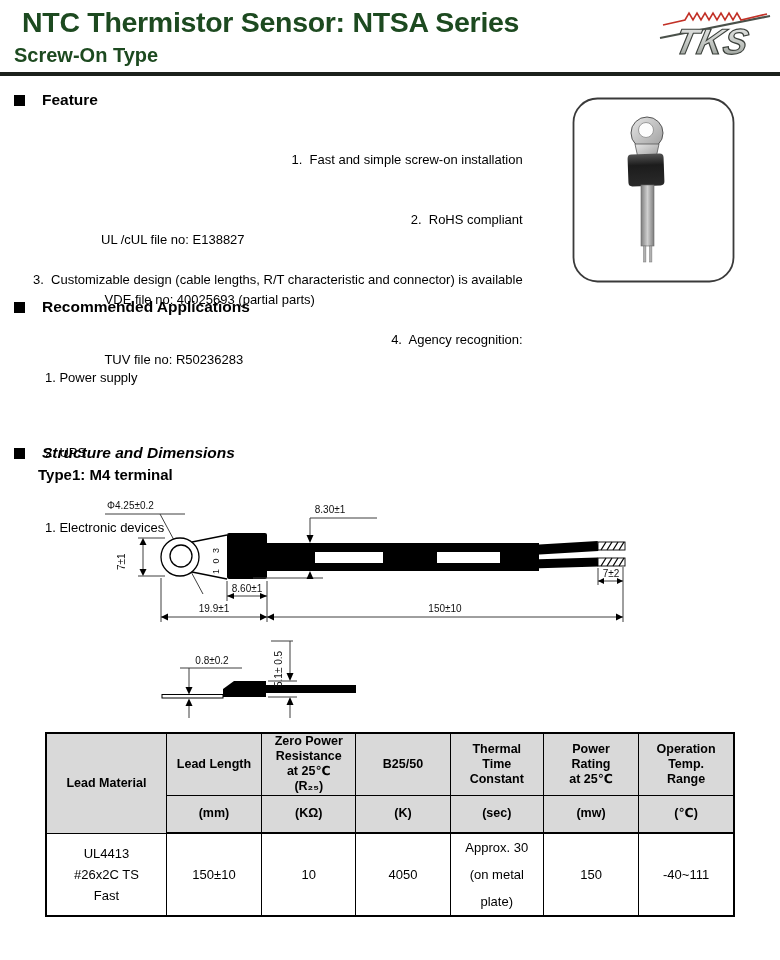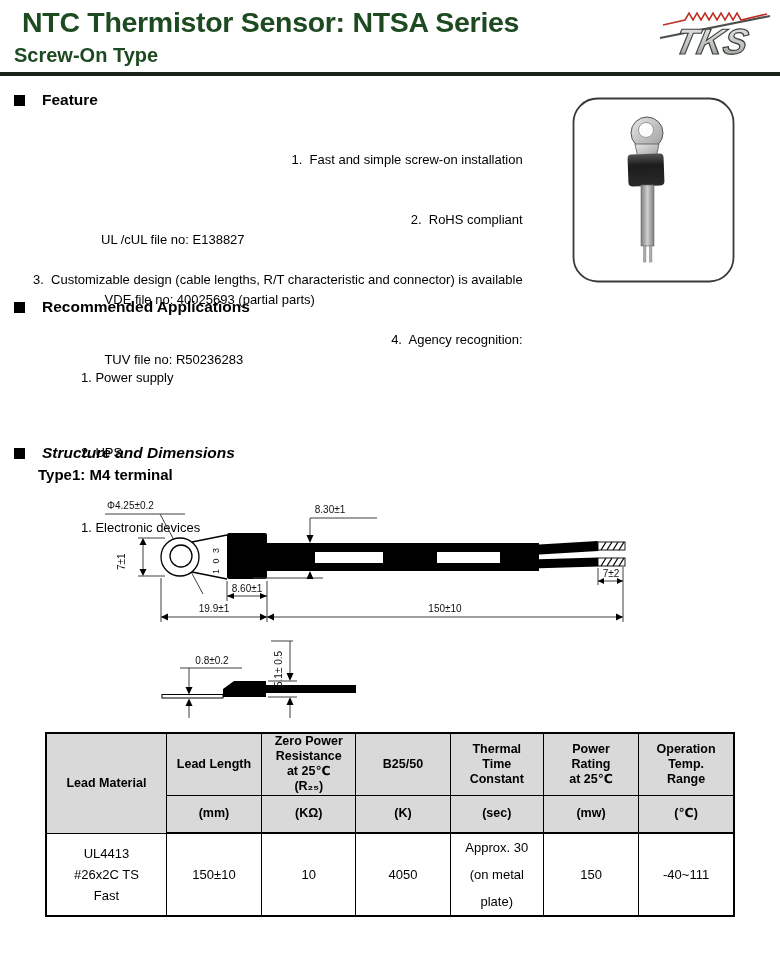--- a/index.html
+++ b/index.html
@@ -95,21 +95,21 @@
     <circle cx="74" cy="33" r="7.5" fill="#fcfcfc" stroke="#9a9a9a" stroke-width="1"></circle>
     <polygon points="63,47 87,47 84,61 66,61" fill="url(#gRing)" stroke="#555" stroke-width="0.8"></polygon>
     <rect x="56" y="57" width="36" height="32" rx="4" fill="url(#gBody)" transform="rotate(-2 74 73)"></rect>
     <rect x="69" y="88" width="13" height="61" fill="url(#gCable)" stroke="#6a6a6a" stroke-width="0.6"></rect>
     <rect x="71.5" y="149" width="2.4" height="16" fill="#b0b0b0" stroke="#777" stroke-width="0.5"></rect>
     <rect x="77.5" y="149" width="2.4" height="16" fill="#b0b0b0" stroke="#777" stroke-width="0.5"></rect>
   </svg>
 
   <div class="abs bullet" style="left:14px;top:302px;"></div>
   <div class="abs sec-heading" style="left:42px;top:298px;">Recommended Applications</div>
-  <div class="abs list2" style="left:45px;top:315px;margin-left:36px;">
+  <div class="abs list2" style="left:45px;top:315px;">
     <div>1. Power supply</div>
     <div>2. UPS</div>
     <div>1. Electronic devices</div>
   </div>
 
   <div class="abs bullet" style="left:14px;top:448px;"></div>
   <div class="abs sec-heading" style="left:42px;top:444px;font-style:italic;">Structure and Dimensions</div>
   <div class="abs type-label">Type1: M4 terminal</div>
 
   <svg class="abs" style="left:85px;top:495px;" width="660" height="135" viewBox="0 0 660 135">

